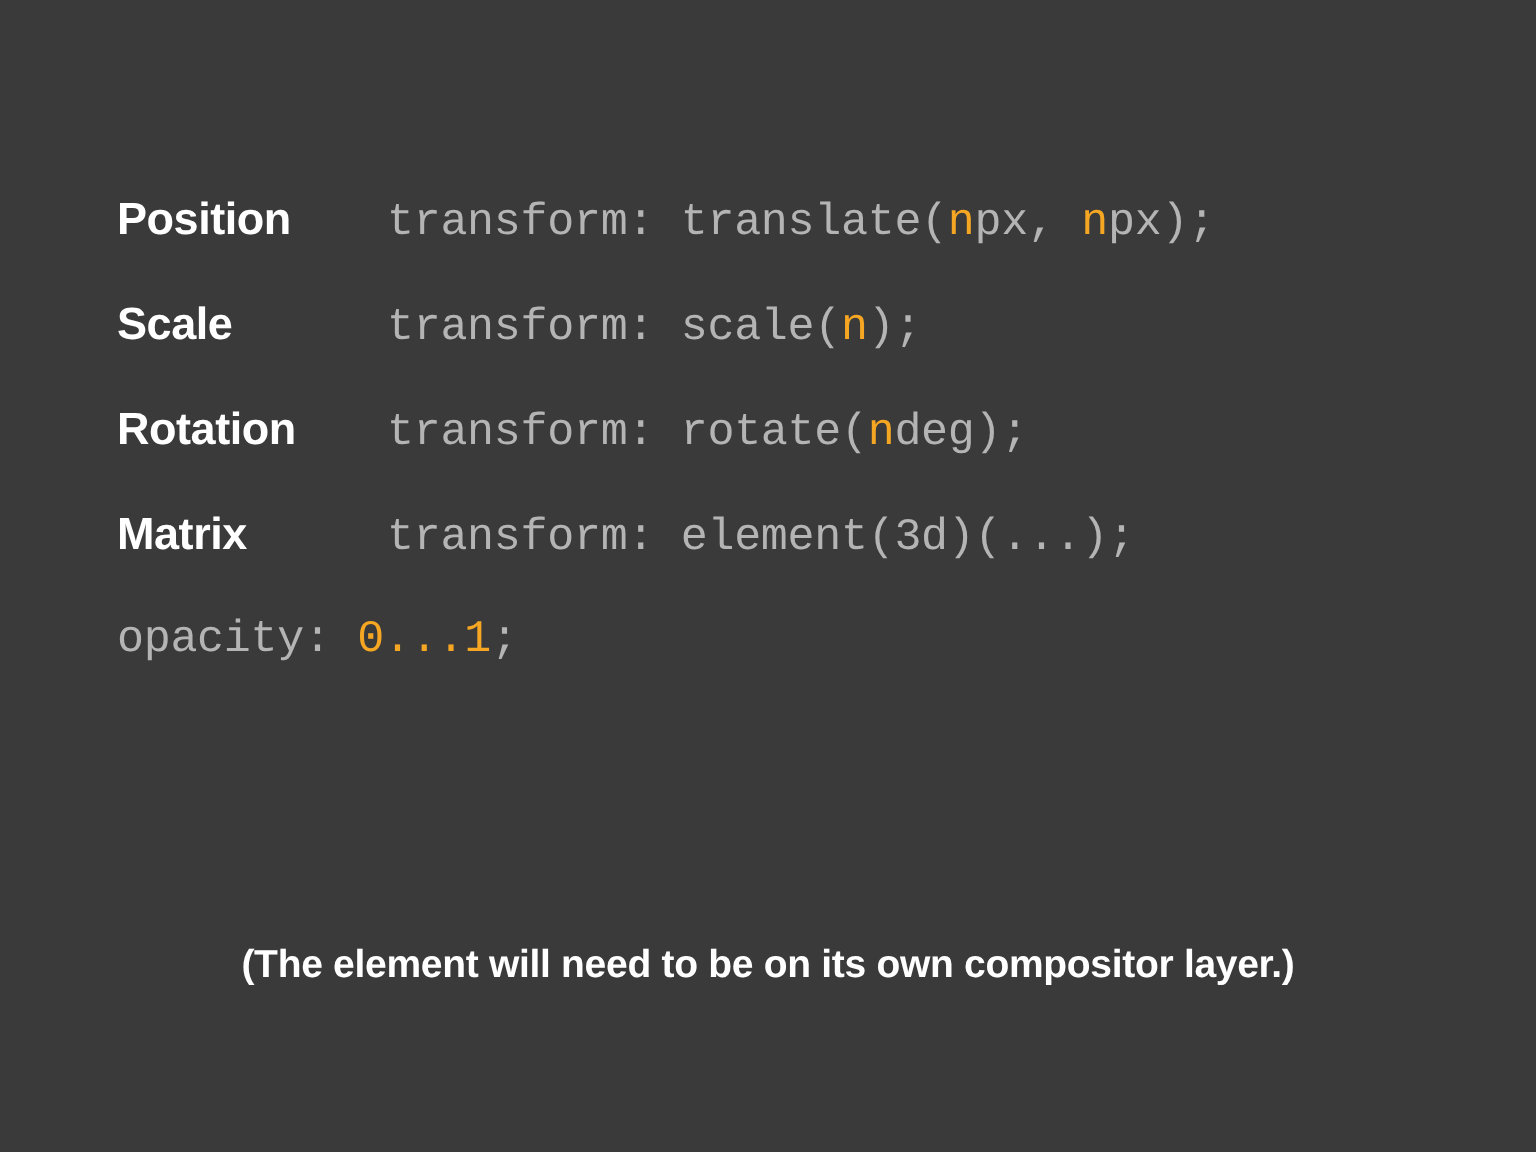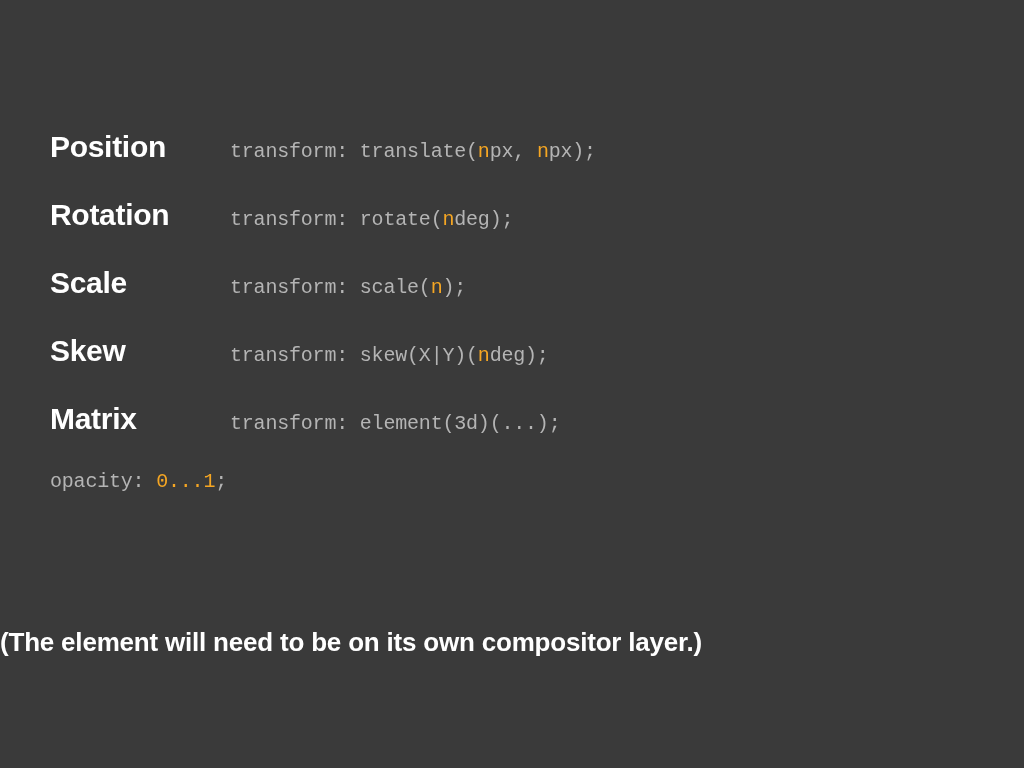--- a/index.html
+++ b/index.html
@@ -5,72 +5,69 @@
     * { margin: 0; padding: 0; box-sizing: border-box; }
     html, body { width: 1024px; height: 768px; overflow: hidden; }
     body {
       background: #3a3a3a;
       font-family: -apple-system, "Helvetica Neue", Helvetica, Arial, sans-serif;
       color: #e8e8e8;
     }
     .slide {
       width: 100%;
       height: 100%;
-      padding: 130px 50px 0 50px;
+      padding: 130px 50px 0 78px;
       position: relative;
     }
     .rows { display: flex; flex-direction: column; gap: 34px; }
     .row { display: flex; align-items: baseline; }
     .label {
       width: 180px;
       flex: 0 0 180px;
       font-weight: 700;
       font-size: 30px;
       color: #ffffff;
       letter-spacing: -0.3px;
     }
     .code {
       font-family: "Menlo", "Consolas", "Courier New", monospace;
-      font-size: 20px;
+      font-size: 30px;
       color: #b4b4b4;
       white-space: nowrap;
       letter-spacing: -0.2px;
     }
     .hl { color: #f5a623; }
     .footnote {
       position: absolute;
       bottom: 110px;
       left: 0;
       width: 100%;
+      text-align: center;
       font-weight: 700;
       font-size: 26px;
       color: #ffffff;
       letter-spacing: -0.2px;
     }
   </style>
 </head>
 <body>
 
 <div class="slide">
   <div class="rows">
       <div class="row">
         <div class="label">Position</div>
         <div class="code"><span>transform: translate(</span><span class="hl">n</span><span>px, </span><span class="hl">n</span><span>px);</span></div>
       </div>
       <div class="row">
-        <div class="label">Rotation</div>
-        <div class="code"><span>transform: rotate(</span><span class="hl">n</span><span>deg);</span></div>
-      </div>
-      <div class="row">
         <div class="label">Scale</div>
         <div class="code"><span>transform: scale(</span><span class="hl">n</span><span>);</span></div>
       </div>
       <div class="row">
-        <div class="label">Skew</div>
-        <div class="code"><span>transform: skew(X|Y)(</span><span class="hl">n</span><span>deg);</span></div>
+        <div class="label">Rotation</div>
+        <div class="code"><span>transform: rotate(</span><span class="hl">n</span><span>deg);</span></div>
       </div>
       <div class="row">
         <div class="label">Matrix</div>
         <div class="code"><span>transform: element(3d)(...);</span></div>
       </div>
       <div class="row">
         <div class="code"><span>opacity: </span><span class="hl">0...1</span><span>;</span></div>
       </div>
     </div>
   <div class="footnote">(The element will need to be on its own compositor layer.)</div>

